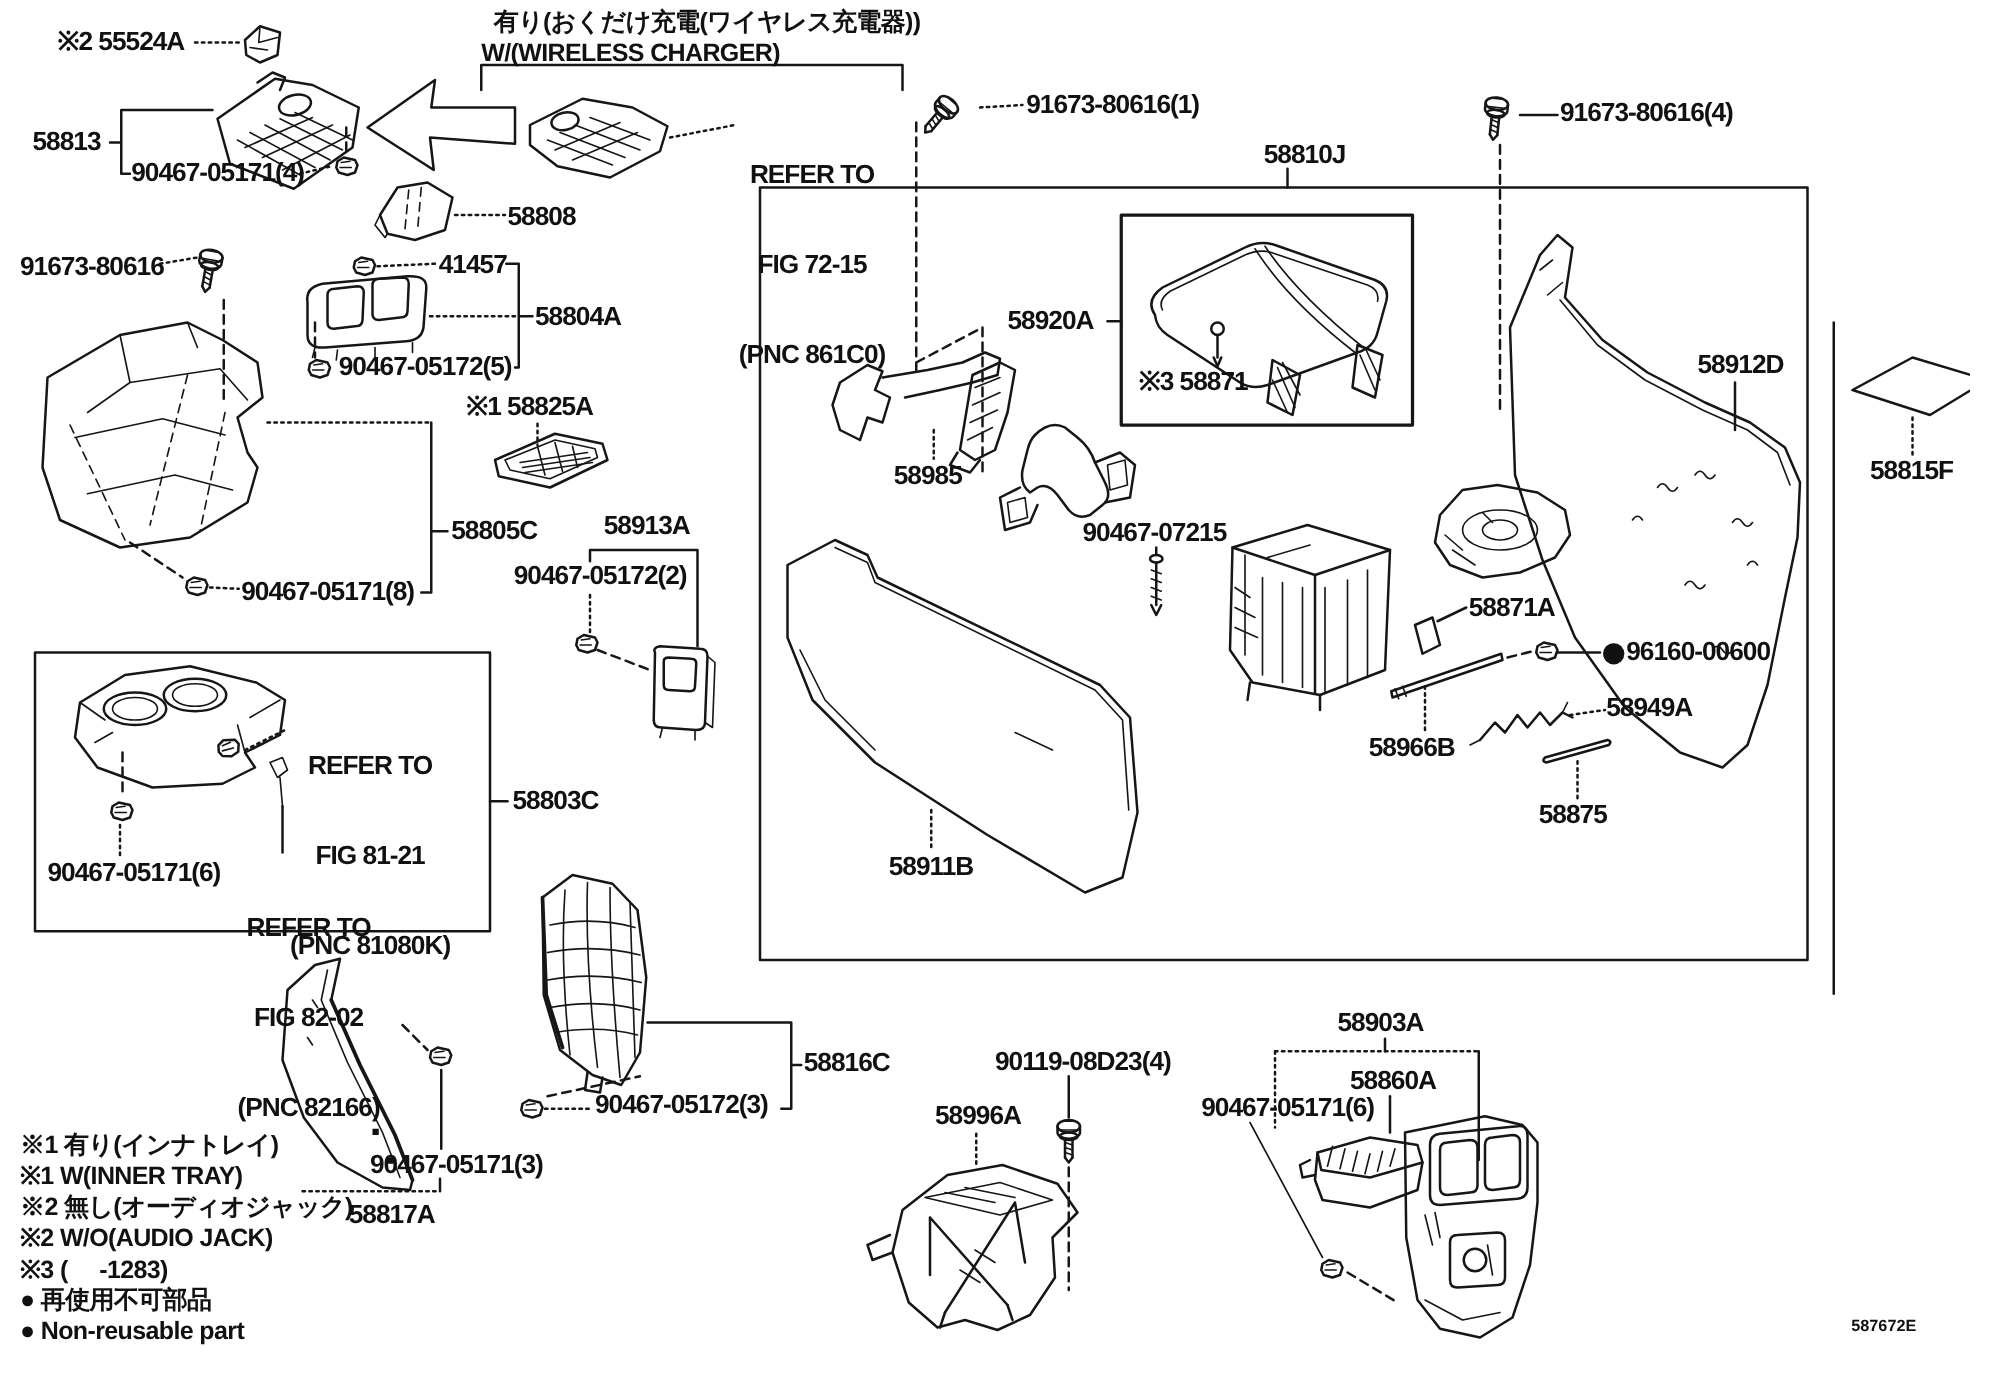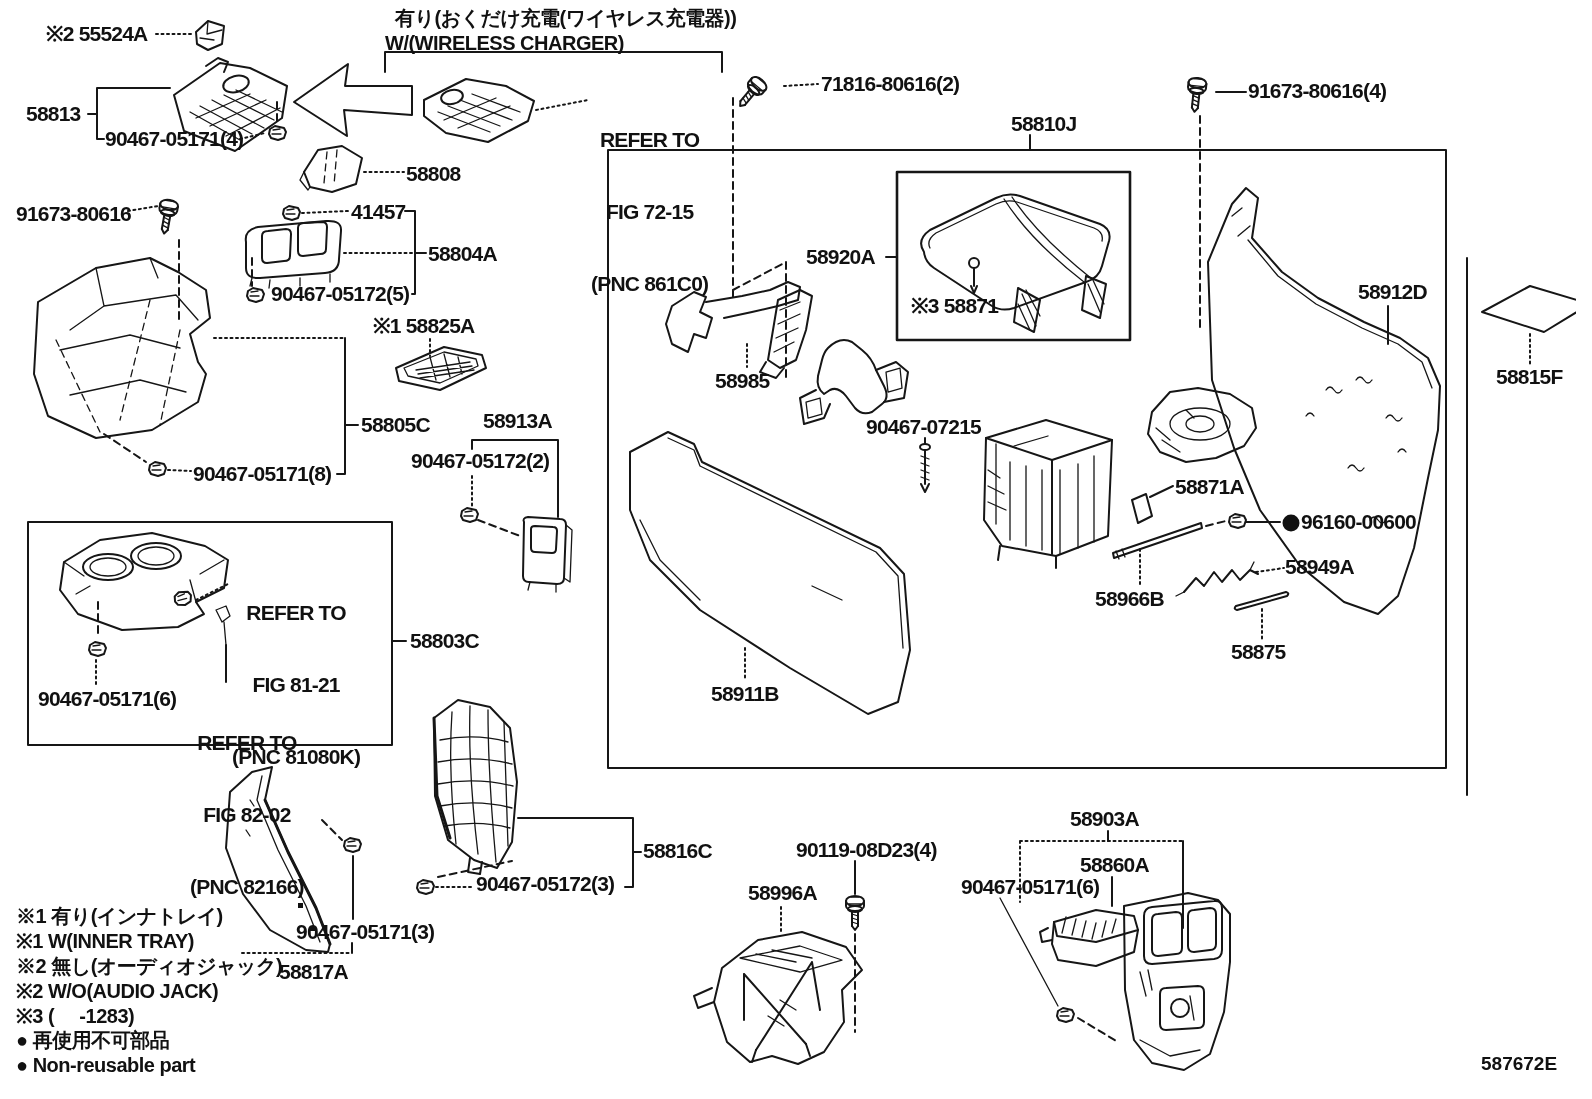--- a/index.html
+++ b/index.html
@@ -9,21 +9,21 @@
   #art *{stroke:#161616;fill:none;stroke-width:2;stroke-linecap:round;stroke-linejoin:round;}
   #art .thin{stroke-width:1.3;}
   #art .thick{stroke-width:3;}
   #art .dash{stroke-dasharray:7 5;}
   #art .dot{stroke-dasharray:2 3.5;}
   #art .fill{fill:#111;stroke:none;}
   .pn{position:absolute;font-weight:bold;font-size:21px;line-height:1;letter-spacing:-0.8px;white-space:pre;}
   .ref{position:absolute;font-weight:bold;font-size:21px;line-height:24px;letter-spacing:-0.8px;white-space:pre;text-align:center;}
   .hdr{position:absolute;font-weight:bold;font-size:20px;line-height:1;letter-spacing:-0.5px;white-space:pre;}
   .note{position:absolute;font-weight:bold;font-size:20px;line-height:1;letter-spacing:-0.5px;white-space:pre;}
-  .code{position:absolute;font-weight:bold;font-size:19px;line-height:1;}
+  .code{position:absolute;font-weight:bold;font-size:13px;line-height:1;}
 </style>
 </head>
 <body>
 
 <div id="stage">
 
 <svg id="art" width="1592" height="1099" viewBox="0 0 1592 1099">
   <defs>
     <g id="boltsym">
       <ellipse cx="0" cy="5" rx="9" ry="5"></ellipse>
@@ -378,21 +378,21 @@
     <div>REFER TO</div>
     <div>FIG 81-21</div>
     <div>(PNC 81080K)</div>
   </div>
   <div class="pn" style="left:38px;top:688px">90467-05171(6)</div>
   <div class="ref" style="left:190px;top:683px">
     <div>REFER TO</div>
     <div>FIG 82-02</div>
     <div>(PNC 82166)</div>
   </div>
-  <div class="pn" style="left:821px;top:73px">71816-80616(2)</div>
+  <div class="pn" style="left:821px;top:73px">91673-80616(1)</div>
   <div class="pn" style="left:1011px;top:113px">58810J</div>
   <div class="pn" style="left:806px;top:246px">58920A</div>
   <div class="pn" style="left:911px;top:295px">※3 58871</div>
   <div class="pn" style="left:1248px;top:80px">91673-80616(4)</div>
   <div class="pn" style="left:1358px;top:281px">58912D</div>
   <div class="pn" style="left:1496px;top:366px">58815F</div>
   <div class="pn" style="left:715px;top:370px">58985</div>
   <div class="pn" style="left:866px;top:416px">90467-07215</div>
   <div class="pn" style="left:1175px;top:476px">58871A</div>
   <div class="pn" style="left:1301px;top:511px">96160-00600</div>

